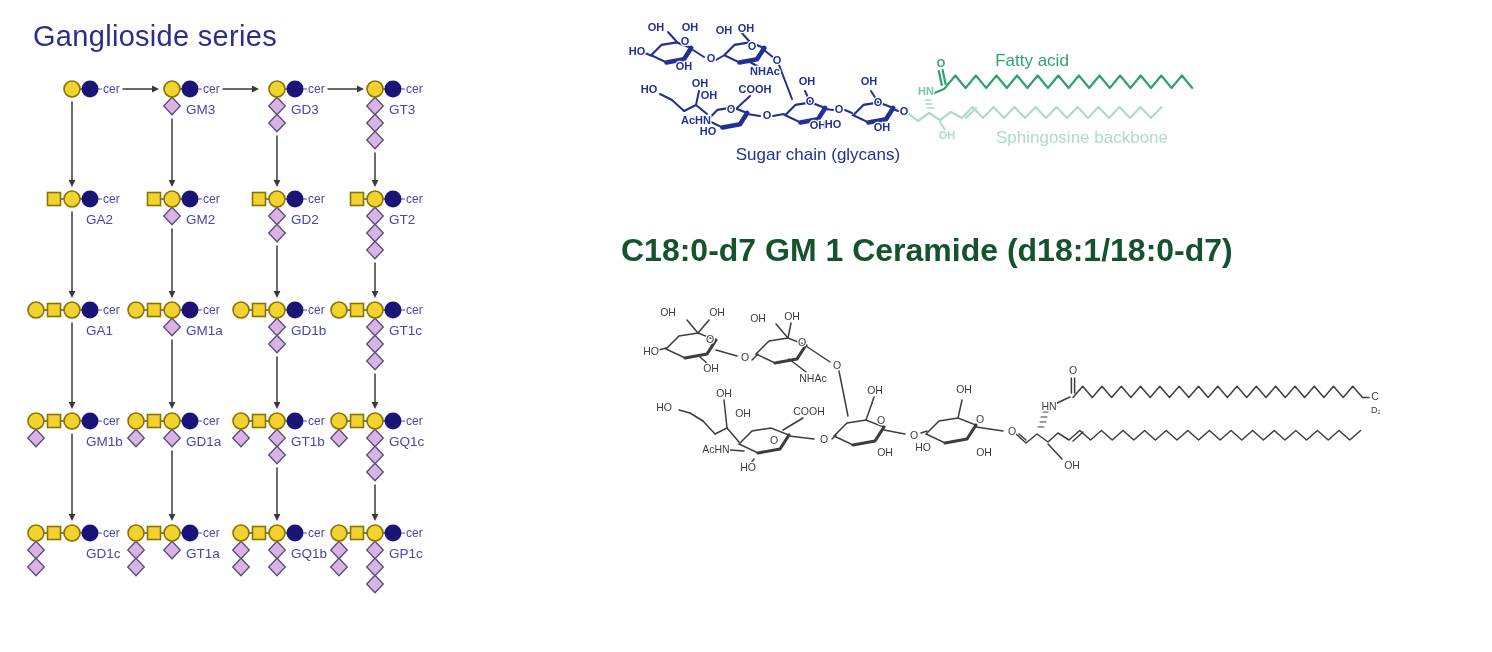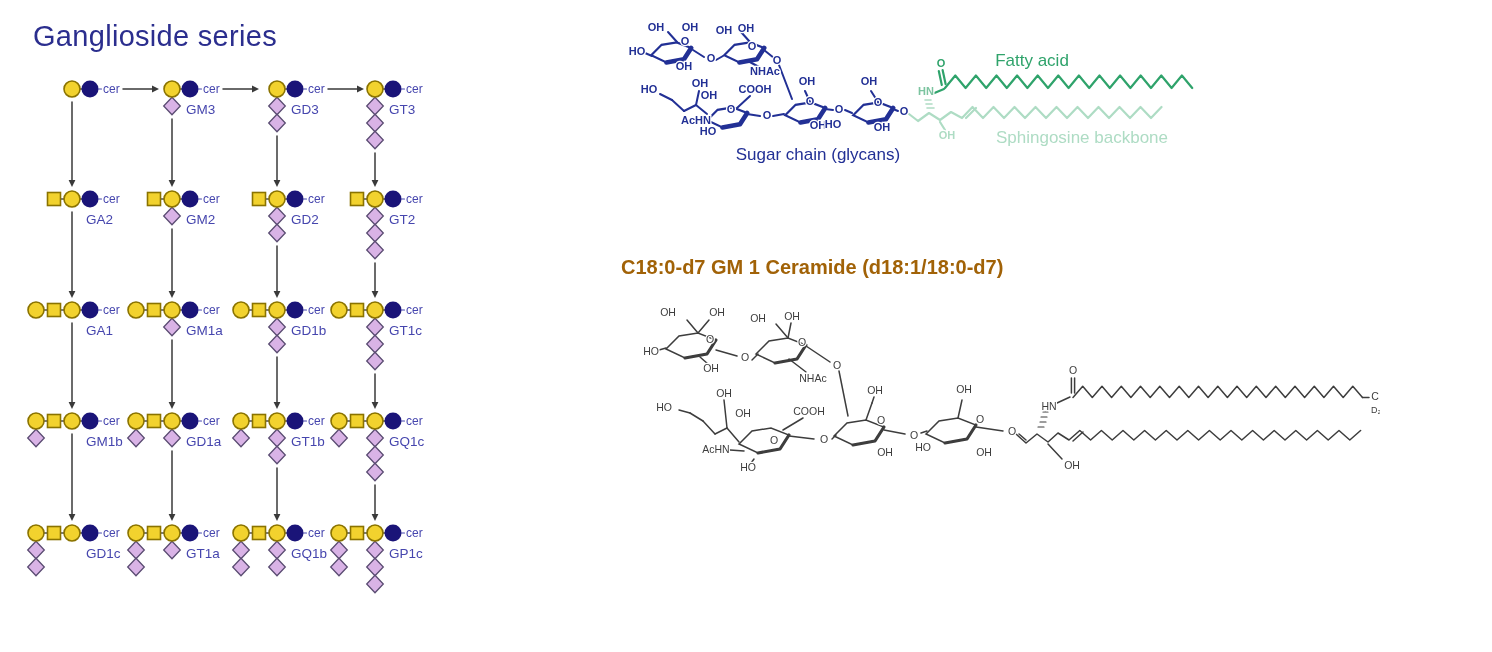--- a/index.html
+++ b/index.html
@@ -1,19 +1,19 @@
 <!DOCTYPE html>
 <html><head>
 <meta charset="utf-8">
 <style>
   html,body{margin:0;padding:0;background:#fff;}
   .page{position:relative;width:1380px;height:652px;background:#ffffff;overflow:hidden;
         font-family:"Liberation Sans",sans-serif;}
   .gtitle{position:absolute;left:33px;top:20px;font-size:29px;color:#2B2E8E;letter-spacing:.3px;}
-  .ctitle{position:absolute;left:621px;top:232px;font-size:20px;font-weight:bold;color:#a16207;margin-top:24px;}
+  .ctitle{position:absolute;left:621px;top:232px;font-size:32px;font-weight:bold;color:#14532d;}
   #fig{position:absolute;left:0;top:0;}
   #fig text{font-family:"Liberation Sans",sans-serif;paint-order:stroke;stroke:#ffffff;stroke-width:2.5px;}
 </style>
 </head>
 <body>
 
 <div class="page">
   <div class="gtitle">Ganglioside series</div>
   <div class="ctitle">C18:0-d7 GM 1 Ceramide (d18:1/18:0-d7)</div>
   <svg id="fig" width="1492" height="652" viewBox="0 0 1492 652">

